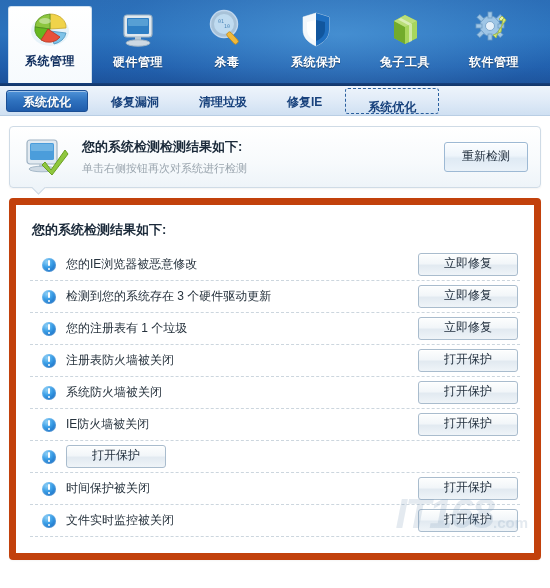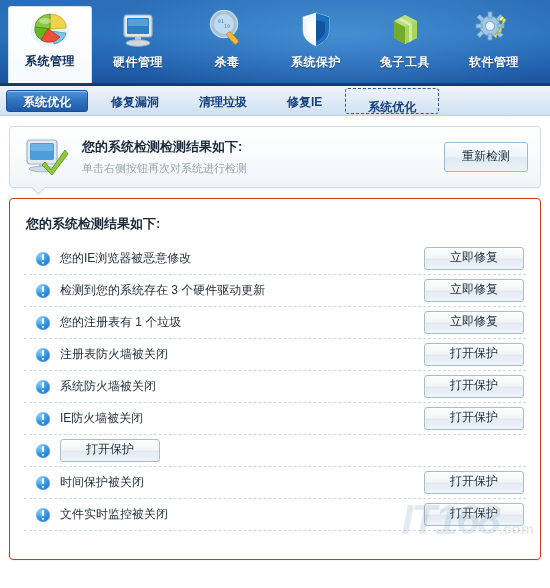--- a/index.html
+++ b/index.html
@@ -204,21 +204,21 @@
     background: linear-gradient(to bottom, #fbfdff 0%, #eef5fb 45%, #dfeaf4 55%, #eaf2f9 100%);
     flex: 0 0 auto;
   }
 
   
   .results-panel {
     position: relative;
     margin-top: 10px;
     height: 362px;
     background: #ffffff;
-    border: 1px solid #c2410c;
+    border: 7px solid #c2410c;
     border-radius: 4px;
     box-sizing: border-box;
     padding: 12px 14px 0 14px;
     overflow: hidden;
     box-shadow: 0 1px 2px rgba(0,0,0,0.04);
   }
   .results-title {
     font-size: 13px;
     font-weight: bold;
     color: #1b2a3a;

